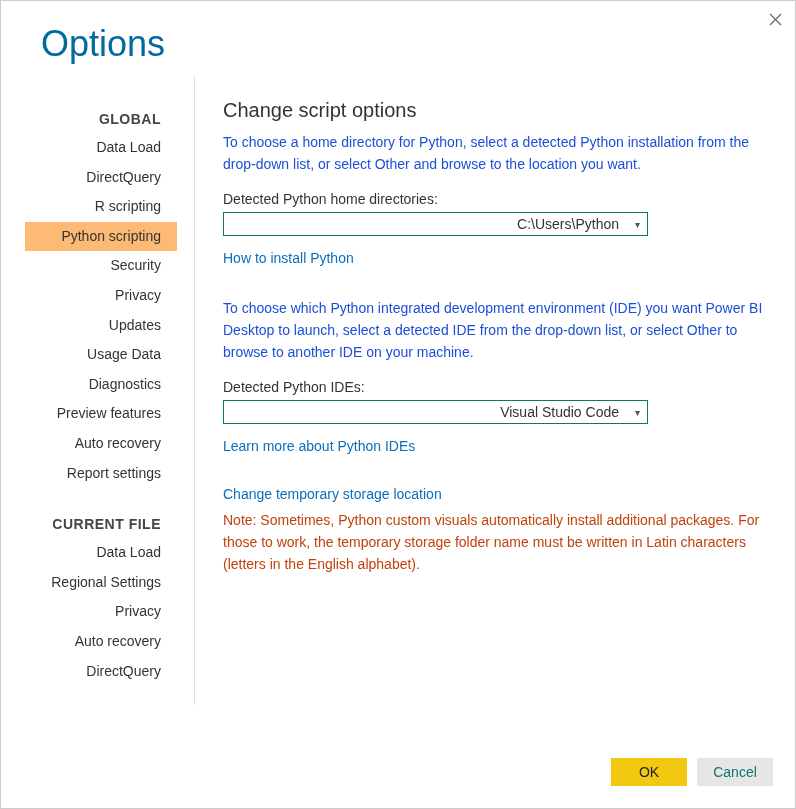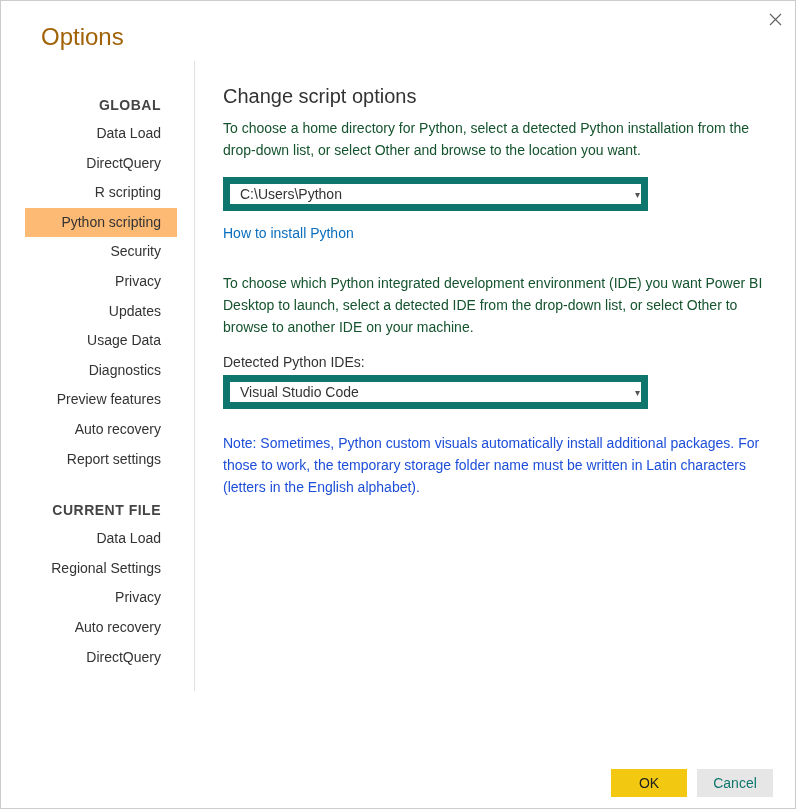--- a/index.html
+++ b/index.html
@@ -27,22 +27,22 @@
     color: #666;
     cursor: pointer;
     font-size: 15px;
   }
   .header {
     padding: 22px 40px 10px 40px;
   }
   .header h1 {
     margin: 0;
     font-weight: 300;
-    font-size: 24px;
-    color: #a16207;
+    font-size: 36px;
+    color: #0369a1;
   }
   .body {
     flex: 1;
     display: flex;
     padding: 0 0 0 24px;
     overflow: hidden;
   }
   .sidebar {
     width: 170px;
     padding-top: 30px;
@@ -77,68 +77,69 @@
   }
   .content h2 {
     margin: 0 0 10px 0;
     font-weight: 400;
     font-size: 20px;
     color: #333;
   }
   .content p {
     margin: 0 0 16px 0;
     line-height: 1.55;
-    color: #14532d;
+    color: #1d4ed8;
   }
   .field-label {
     display: block;
     margin-bottom: 5px;
     color: #333;
   }
   .select-wrap {
     position: relative;
     width: 425px;
     margin-bottom: 14px;
   }
   .select-box {
     width: 100%;
-    height: 34px;
-    border: 7px solid #0f766e;
+    height: 24px;
+    border: 1px solid #0f766e;
     background: #fff;
     padding: 0 28px 0 10px;
     font-size: 14px;
     color: #333;
     display: flex;
     align-items: center;
     cursor: pointer;
+    justify-content: flex-end;
   }
   .select-caret {
     position: absolute;
     right: 8px; top: 50%;
     transform: translateY(-50%);
     font-size: 10px;
     color: #555;
     pointer-events: none;
   }
   a.link, .link {
     color: #0a6ebd;
     text-decoration: none;
     cursor: pointer;
     display: inline-block;
     margin-bottom: 8px;
   }
   .block { margin-bottom: 24px; }
   .note {
     line-height: 1.55;
-    color: #1d4ed8;
+    color: #c2410c;
   }
   .footer {
     position: absolute;
     right: 22px;
-    bottom: 11px;
+    bottom: 22px;
     display: flex;
     gap: 10px;
   }
   .btn {
     min-width: 76px;
     height: 28px;
     border: none;
     font-size: 14px;
     cursor: pointer;
     padding: 0 16px;
@@ -188,42 +189,45 @@
           <div class="nav-item">Auto recovery</div>
           <div class="nav-item">DirectQuery</div>
         </div>
     </div>
 
     <div class="content">
       <h2>Change script options</h2>
       <p>To choose a home directory for Python, select a detected Python installation from the drop-down list, or select Other and browse to the location you want.</p>
 
       <div class="block">
+        <span class="field-label">Detected Python home directories:</span>
         <div class="select-wrap">
           <div class="select-box">
               <span>C:\Users\Python</span>
             </div>
           <span class="select-caret">▾</span>
         </div>
         <a class="link">How to install Python</a>
       </div>
 
       <p>To choose which Python integrated development environment (IDE) you want Power BI Desktop to launch, select a detected IDE from the drop-down list, or select Other to browse to another IDE on your machine.</p>
 
       <div class="block">
         <span class="field-label">Detected Python IDEs:</span>
         <div class="select-wrap">
           <div class="select-box">
               <span>Visual Studio Code</span>
             </div>
           <span class="select-caret">▾</span>
         </div>
+        <a class="link">Learn more about Python IDEs</a>
       </div>
 
       <div class="block" style="margin-top:18px;">
+        <a class="link">Change temporary storage location</a>
         <div class="note">Note: Sometimes, Python custom visuals automatically install additional packages. For those to work, the temporary storage folder name must be written in Latin characters (letters in the English alphabet).</div>
       </div>
     </div>
 
   </div>
 
   <div class="footer">
     <button class="btn btn-primary">OK</button>
     <button class="btn btn-secondary">Cancel</button>
   </div>

